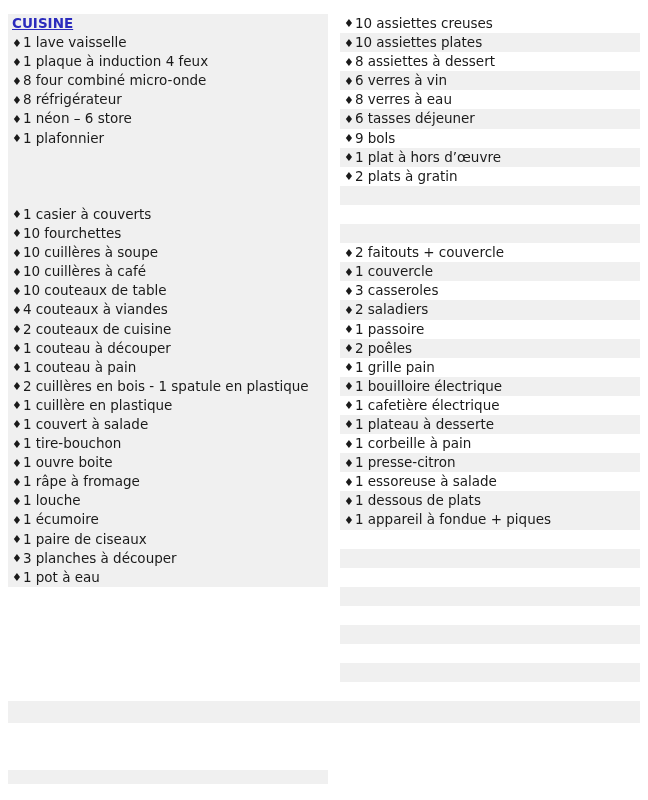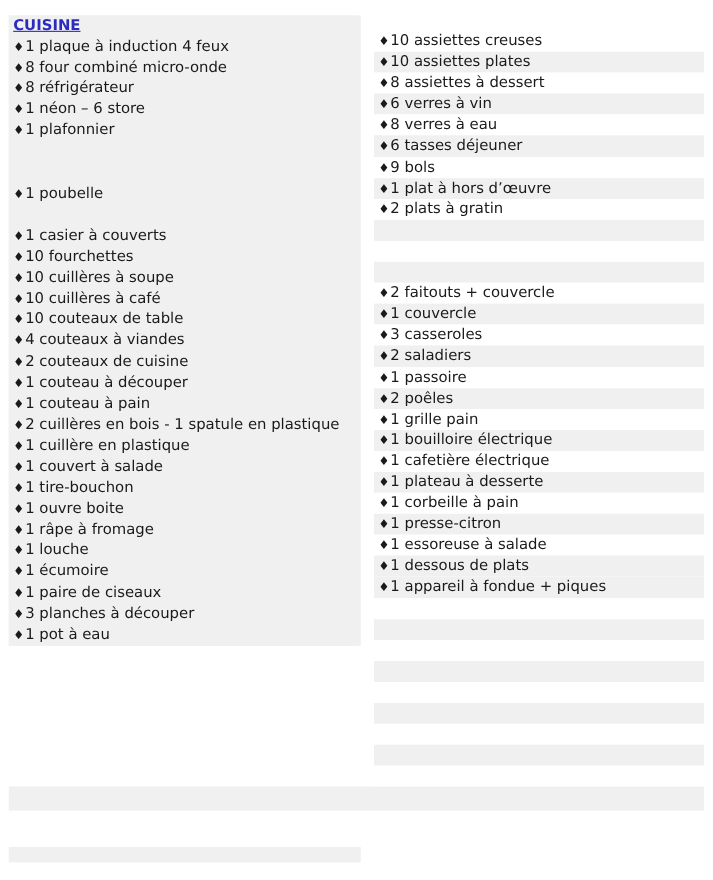--- a/index.html
+++ b/index.html
@@ -32,21 +32,20 @@
   }
   .col-left {
     width: 320px;
     padding-right: 4px;
   }
   .col-gap {
     width: 12px;
   }
   .col-right {
     width: 300px;
-    margin-top: 14px;
   }
   .row {
     height: 19.1px;
     line-height: 19.1px;
     font-size: 13.5px;
     white-space: nowrap;
     overflow: hidden;
     padding-left: 4px;
     box-sizing: border-box;
   }
@@ -86,28 +85,28 @@
     background: #f0f0f0;
   }
 </style>
 </head>
 <body>
 
 <div class="page">
   <div class="columns">
     <div class="col col-left left-block" id="left-col">
         <div class="row shaded"><span class="title">CUISINE</span></div>
+        <div class="row shaded"><span class="bullet">♦</span><span class="txt">1 lave vaisselle</span></div>
         <div class="row shaded"><span class="bullet">♦</span><span class="txt">1 plaque à induction 4 feux</span></div>
         <div class="row shaded"><span class="bullet">♦</span><span class="txt">8 four combiné micro-onde</span></div>
         <div class="row shaded"><span class="bullet">♦</span><span class="txt">8 réfrigérateur</span></div>
         <div class="row shaded"><span class="bullet">♦</span><span class="txt">1 néon – 6 store</span></div>
         <div class="row shaded"><span class="bullet">♦</span><span class="txt">1 plafonnier</span></div>
         <div class="row shaded"></div>
         <div class="row shaded"></div>
-        <div class="row shaded"><span class="bullet">♦</span><span class="txt">1 poubelle</span></div>
         <div class="row shaded"></div>
         <div class="row shaded"><span class="bullet">♦</span><span class="txt">1 casier à couverts</span></div>
         <div class="row shaded"><span class="bullet">♦</span><span class="txt">10 fourchettes</span></div>
         <div class="row shaded"><span class="bullet">♦</span><span class="txt">10 cuillères à soupe</span></div>
         <div class="row shaded"><span class="bullet">♦</span><span class="txt">10 cuillères à café</span></div>
         <div class="row shaded"><span class="bullet">♦</span><span class="txt">10 couteaux de table</span></div>
         <div class="row shaded"><span class="bullet">♦</span><span class="txt">4 couteaux à viandes</span></div>
         <div class="row shaded"><span class="bullet">♦</span><span class="txt">2 couteaux de cuisine</span></div>
         <div class="row shaded"><span class="bullet">♦</span><span class="txt">1 couteau à découper</span></div>
         <div class="row shaded"><span class="bullet">♦</span><span class="txt">1 couteau à pain</span></div>

